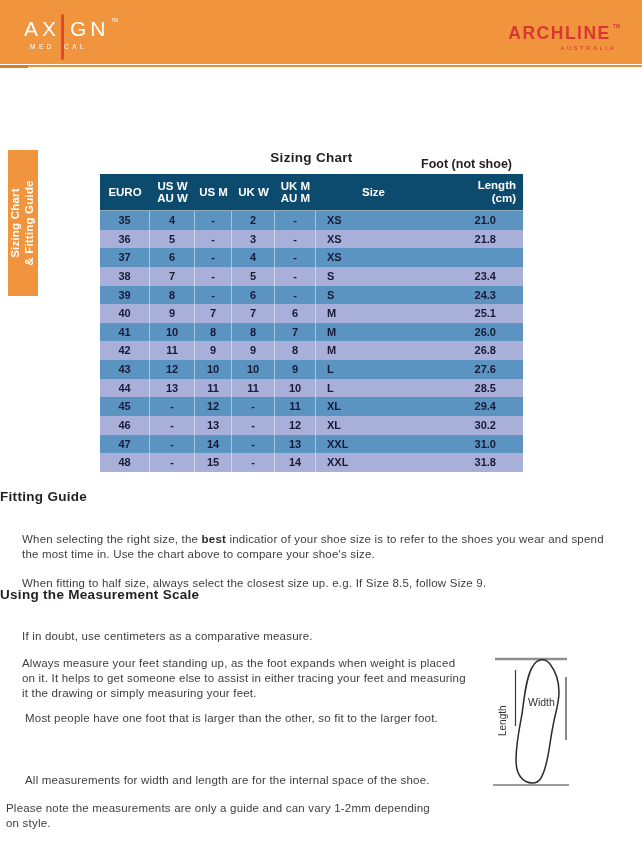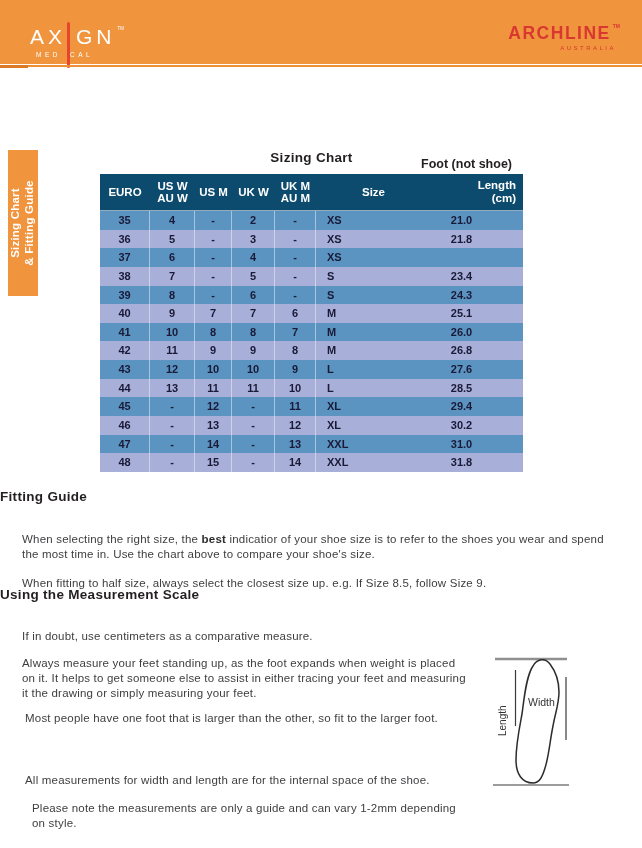--- a/index.html
+++ b/index.html
@@ -6,21 +6,21 @@
   body{
     width:642px;height:848px;position:relative;overflow:hidden;
     background:#ffffff;
     font-family:"Liberation Sans", sans-serif;
   }
   
   .banner{position:absolute;left:0;top:0;width:642px;height:64px;background:#F0943E;}
   .banner-rule{position:absolute;left:0;top:65px;width:642px;height:2px;background:#EC8F35;}
   .banner-rule-dark{position:absolute;left:0;top:65px;width:28px;height:3px;background:#DB7B28;}
 
-  .axign{position:absolute;left:30px;top:17px;color:#fff;margin-top:8px;}
+  .axign{position:absolute;left:24px;top:17px;color:#fff;}
   .axign-top{font-size:21px;letter-spacing:4px;display:flex;align-items:flex-start;}
   .axign-gap{display:inline-block;width:10px;}
   .axign-sub{font-size:6.5px;letter-spacing:3.5px;margin-top:2px;padding-left:6px;display:flex;}
   .axign-sub .axign-gap{width:9px;}
   .axign-stroke{position:absolute;left:37px;top:-3px;width:3px;height:46px;background:#E8452F;border-radius:2px;}
   .tm{font-size:4.5px;letter-spacing:0;margin-left:2px;margin-top:1px;}
 
   .banner-title{position:absolute;left:0;top:26px;width:642px;text-align:center;
     color:#fff;font-size:23px;font-weight:700;letter-spacing:0.3px;}
 
@@ -45,37 +45,37 @@
   .thead{display:flex;background:#0c4a6e;color:#fff;font-weight:700;font-size:11.5px;
     height:37px;align-items:center;border-bottom:1px solid rgba(255,255,255,0.55);box-sizing:border-box;}
   .hc{text-align:center;line-height:12.5px;box-sizing:border-box;}
   .trow{display:flex;height:18.65px;font-weight:700;font-size:11px;color:#1A1A38;align-items:center;}
   .trow.odd{background:#5B94C1;}
   .trow.even{background:#A8AFD8;}
   .tc{text-align:center;box-sizing:border-box;height:100%;line-height:18.65px;}
   .c1{width:50px;} .c2{width:45px;} .c3{width:37px;} .c4{width:43px;} .c5{width:41px;} .c6{width:84px;} .c7{width:123px;}
   .trow .tc:nth-child(-n+5){border-right:1px solid rgba(255,255,255,0.45);}
   .tc.c6{text-align:left;padding-left:11px;}
-  .tc.c7{text-align:center;}
+  .tc.c7{text-align:right;padding-right:27px;}
   .hc.c6{text-align:left;padding-left:46px;}
   .hc.c7{text-align:right;padding-right:7px;line-height:13px;}
 
   
   .h-center{position:absolute;left:0;width:622px;font-weight:700;
     font-size:13.5px;color:#231F20;letter-spacing:0.3px;}
   .h-fitting{top:489px;}
   .h-using{top:587px;}
   .para{position:absolute;font-size:11.5px;line-height:15px;color:#3E3E40;letter-spacing:0.2px;}
   .p1{left:22px;top:520px;width:608px;}
   .p2{left:22px;top:564px;width:608px;}
   .p3{left:22px;top:617px;width:500px;}
   .p4{left:22px;top:644px;width:480px;}
   .p5{left:25px;top:699px;width:500px;}
   .p6{left:25px;top:761px;width:500px;}
-  .p7{left:32px;top:789px;width:500px;}
+  .p7{left:6px;top:789px;width:500px;}
   .para b{color:#2e2e30;}
 
   
   .foot-diagram{position:absolute;left:488px;top:648px;width:90px;height:145px;}
 </style>
 </head>
 <body>
 
 <div class="banner">
   <div class="axign">

